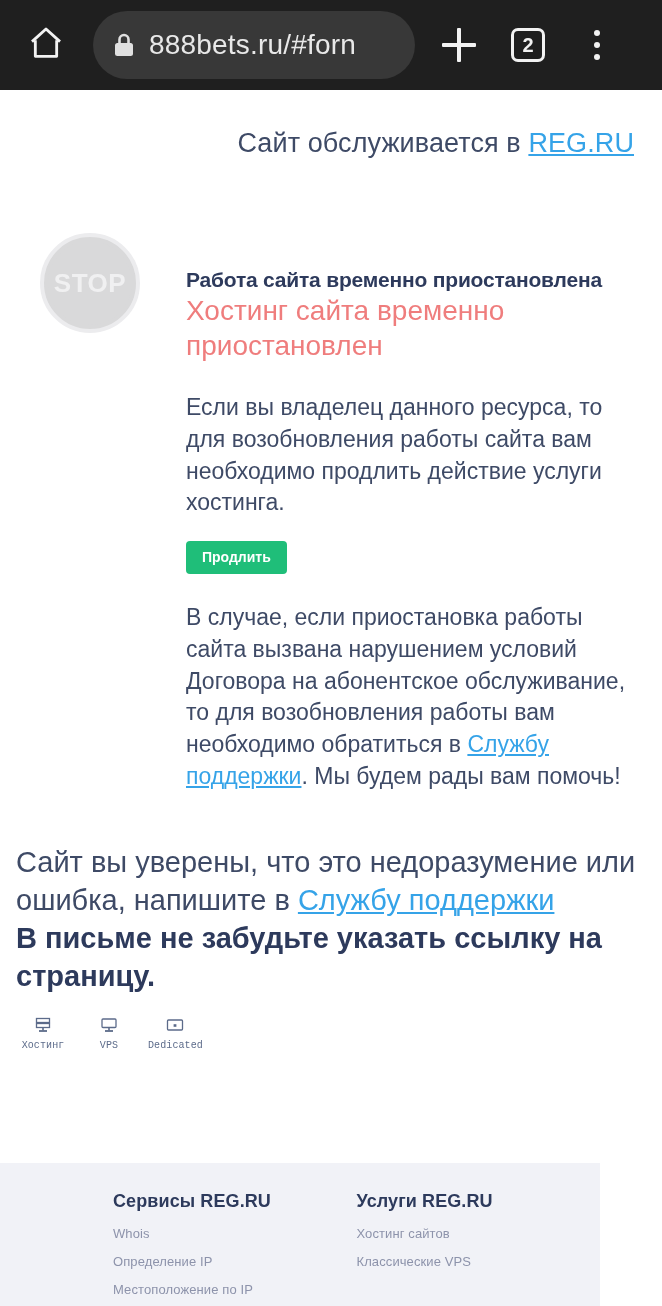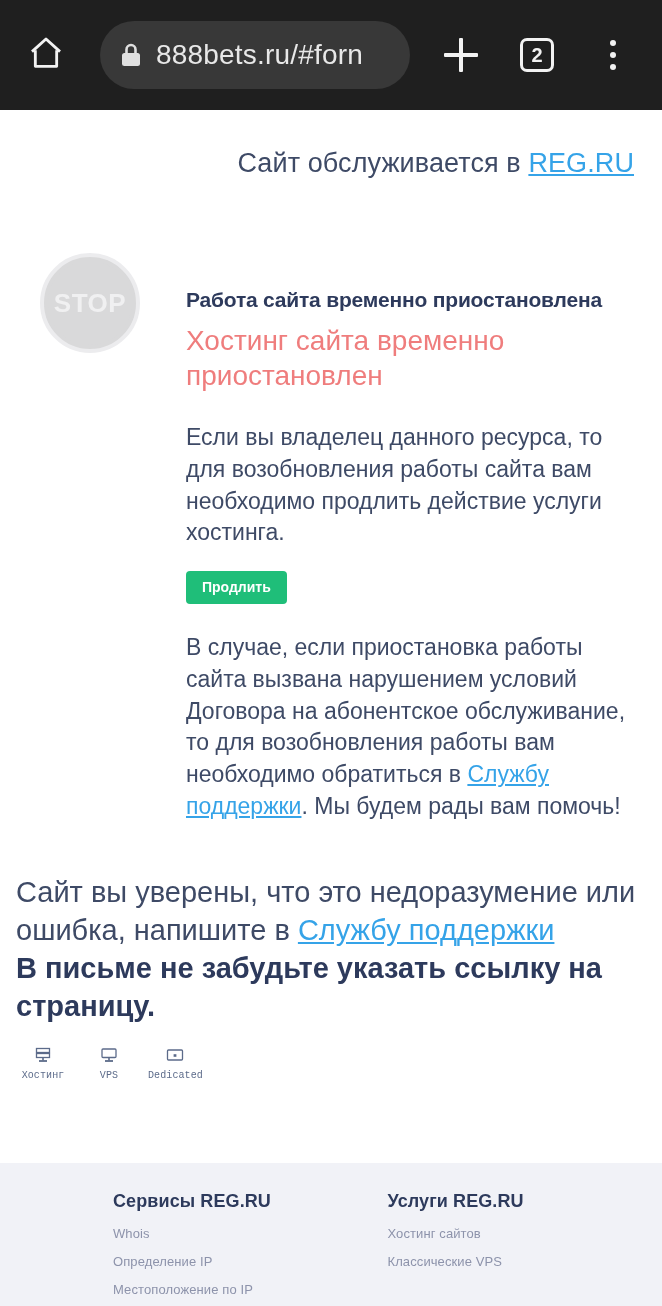--- a/index.html
+++ b/index.html
@@ -7,26 +7,26 @@
     width: 662px;
     height: 1306px;
     overflow: hidden;
     background: #ffffff;
     font-family: "Liberation Sans", sans-serif;
   }
   .page { position: relative; width: 662px; height: 1306px; background:#fff; overflow:hidden; }
 
   
   .browser-bar {
-    height: 110px;
+    height: 90px;
     background: #1f1f1f;
     display: flex;
     align-items: center;
     padding: 0 18px;
-    gap: 14px;
+    gap: 7px;
   }
   .home-btn {
     width: 56px; height: 56px;
     display:flex; align-items:center; justify-content:center;
     flex: 0 0 auto;
   }
   .url-pill {
     flex: 1 1 auto;
     height: 68px;
     background: #383838;
@@ -106,21 +106,20 @@
   .notice-body { flex: 1 1 auto; padding-left: 38px; padding-right: 14px; }
   .notice-title {
     font-size: 21px;
     font-weight: bold;
     line-height: 1.22;
     color: #2d3a5c;
     letter-spacing: -.2px;
     margin-top: 40px;
   }
   .notice-sub {
-    margin-top: 10px;
     font-size: 28px;
     line-height: 1.28;
     color: #ef7d7d;
   }
   .notice-p {
     margin-top: 28px;
     font-size: 23px;
     line-height: 1.38;
     color: #3e4a66;
   }
@@ -168,21 +167,21 @@
     letter-spacing: .1px;
     white-space: nowrap;
     font-family: Liberation Mono, monospace;
   }
 
   
   .footer {
     position: absolute;
     left: 0;
     top: 1163px;
-    width: 662px;
+    width: 600px;
     height: 143px;
     background: #f1f2f7;
     padding: 28px 0 0 0;
   }
   .footer-cols { display: flex; padding-left: 113px; }
   .footer-col { width: 277px; }
   .footer-head {
     font-size: 18px;
     font-weight: bold;
     color: #2d3a5c;

